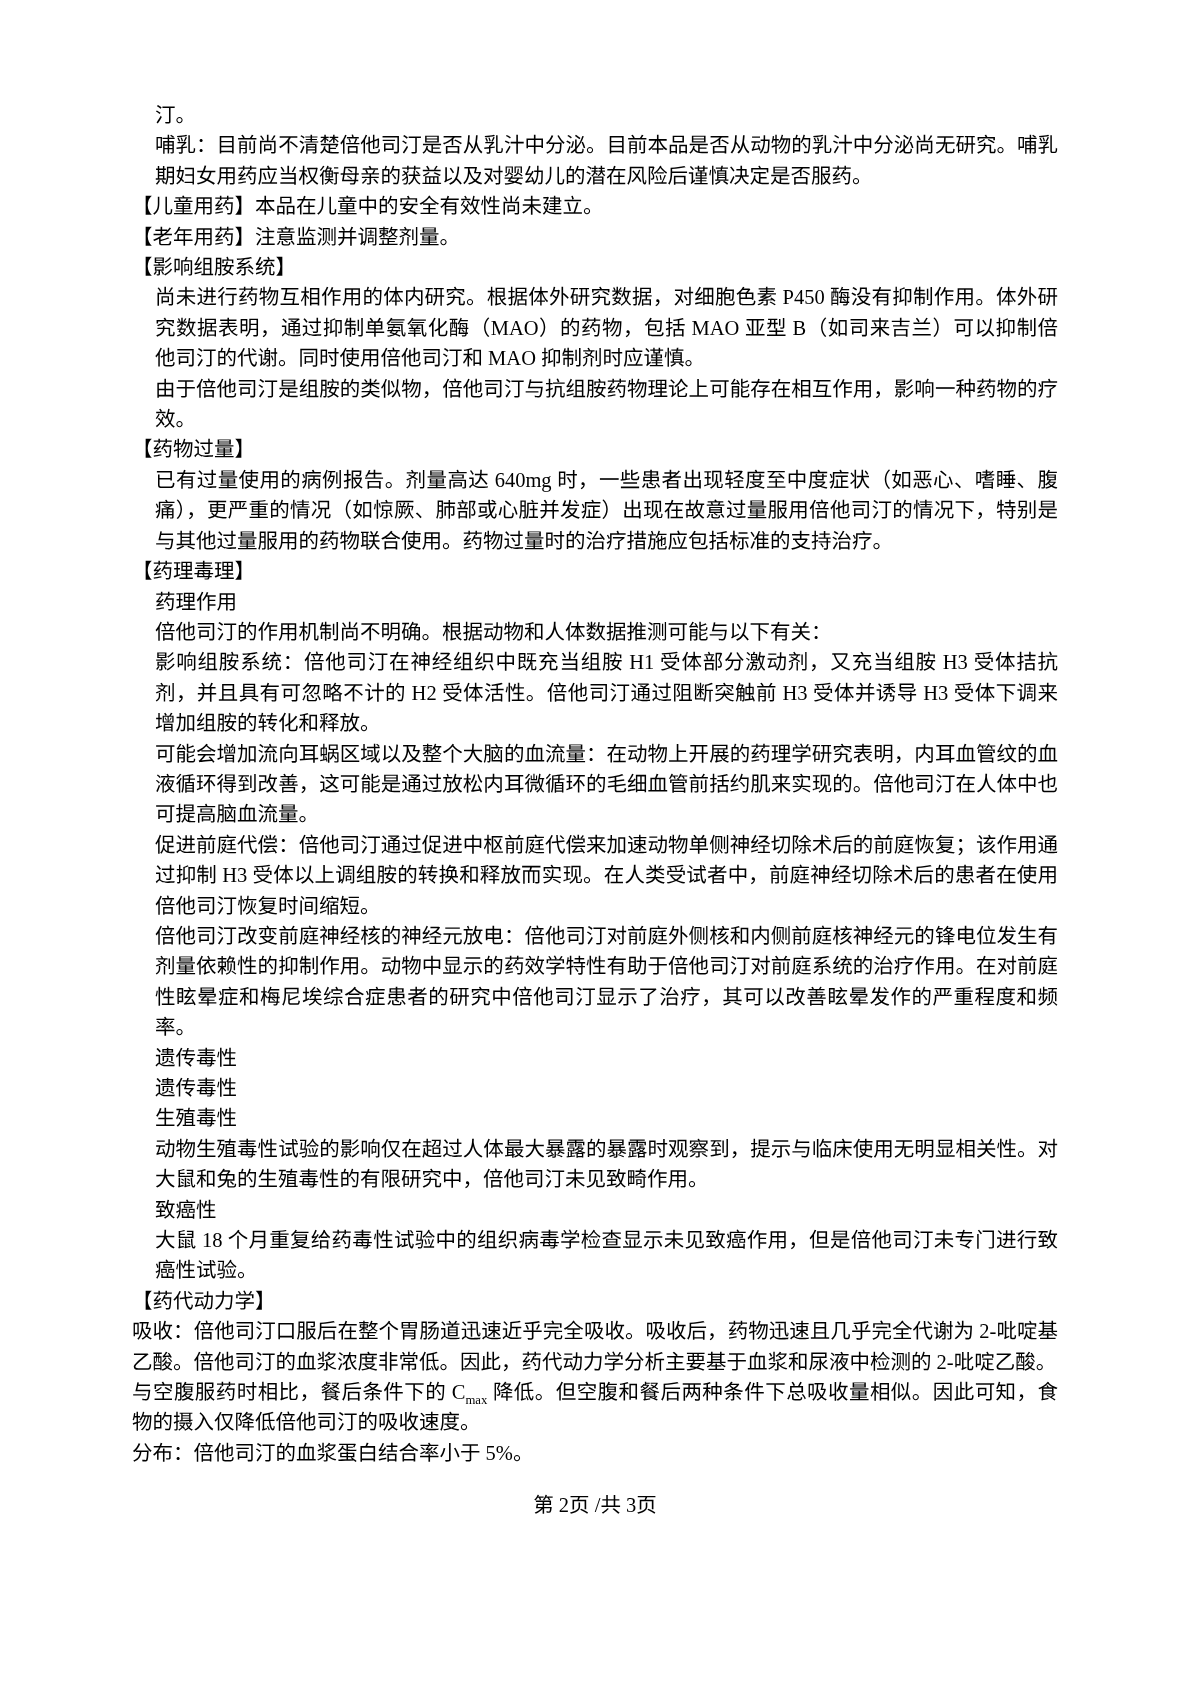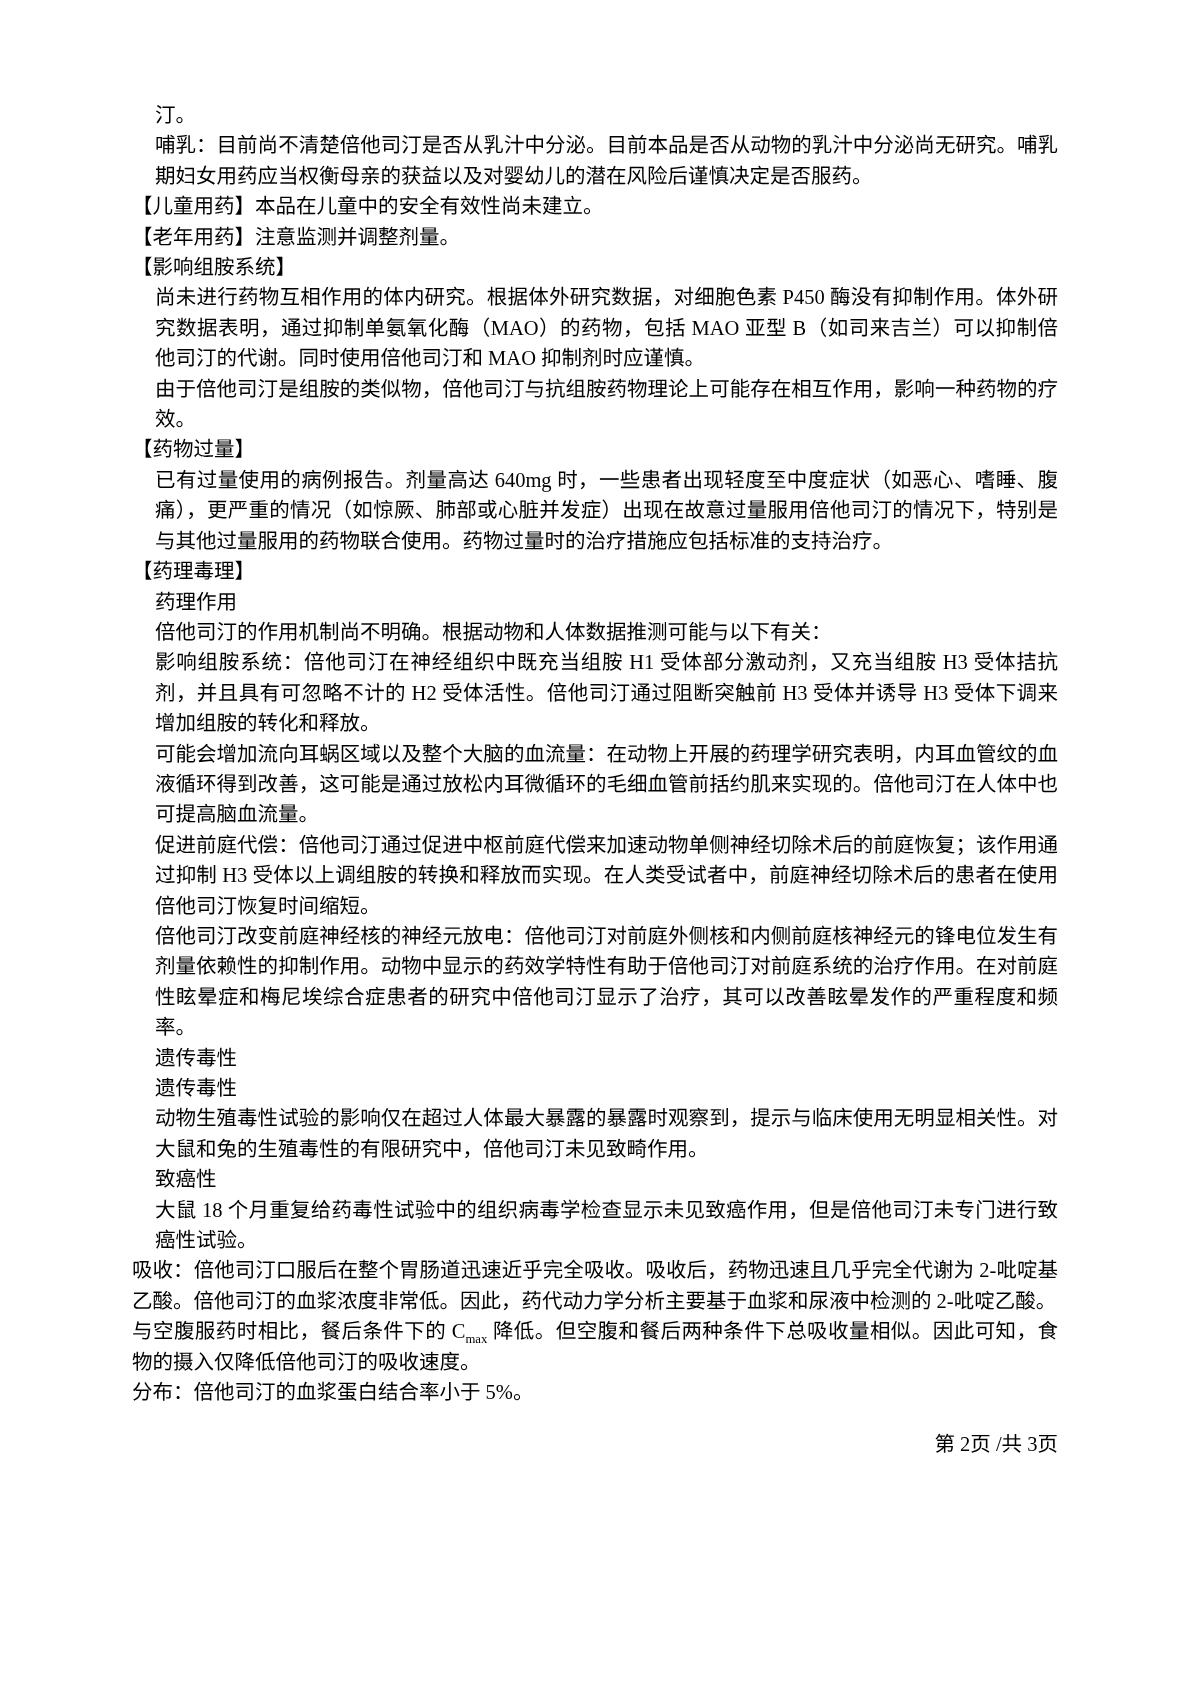--- a/index.html
+++ b/index.html
@@ -29,21 +29,21 @@
   }
   .b {
     font-weight: 400;
   }
   sub {
     font-size: 0.62em;
     line-height: 0;
   }
   .footer {
     margin-top: 22px;
-    text-align: right;
+    text-align: center;
     font-size: 20.5px;
     line-height: 30px;
   }
 </style>
 </head>
 <body>
 
 <div class="doc">
 
   <p class="p ind">汀。</p>
@@ -76,27 +76,29 @@
 
   <p class="p ind">促进前庭代偿：倍他司汀通过促进中枢前庭代偿来加速动物单侧神经切除术后的前庭恢复；该作用通过抑制 H3 受体以上调组胺的转换和释放而实现。在人类受试者中，前庭神经切除术后的患者在使用倍他司汀恢复时间缩短。</p>
 
   <p class="p ind">倍他司汀改变前庭神经核的神经元放电：倍他司汀对前庭外侧核和内侧前庭核神经元的锋电位发生有剂量依赖性的抑制作用。动物中显示的药效学特性有助于倍他司汀对前庭系统的治疗作用。在对前庭性眩晕症和梅尼埃综合症患者的研究中倍他司汀显示了治疗，其可以改善眩晕发作的严重程度和频率。</p>
 
   <p class="p ind b">遗传毒性</p>
 
   <p class="p ind b">遗传毒性</p>
 
 
+  <p class="p ind b">生殖毒性</p>
 
   <p class="p ind">动物生殖毒性试验的影响仅在超过人体最大暴露的暴露时观察到，提示与临床使用无明显相关性。对大鼠和兔的生殖毒性的有限研究中，倍他司汀未见致畸作用。</p>
 
   <p class="p ind b">致癌性</p>
 
   <p class="p ind">大鼠 18 个月重复给药毒性试验中的组织病毒学检查显示未见致癌作用，但是倍他司汀未专门进行致癌性试验。</p>
 
+  <p class="p b">【药代动力学】</p>
 
   <p class="p"><span class="b">吸收：</span><span>倍他司汀口服后在整个胃肠道迅速近乎完全吸收。吸收后，药物迅速且几乎完全代谢为 2-吡啶基乙酸。倍他司汀的血浆浓度非常低。因此，药代动力学分析主要基于血浆和尿液中检测的 2-吡啶乙酸。</span></p>
 
   <p class="p"><span>与空腹服药时相比，餐后条件下的 C</span><sub>max</sub><span> 降低。但空腹和餐后两种条件下总吸收量相似。因此可知，食物的摄入仅降低倍他司汀的吸收速度。</span></p>
 
   <p class="p"><span class="b">分布：</span><span>倍他司汀的血浆蛋白结合率小于 5%。</span></p>
 
   <div class="footer"><span>第 </span><span class="b">2页</span><span> /共 </span><span class="b">3页</span></div>
 
 </div>

